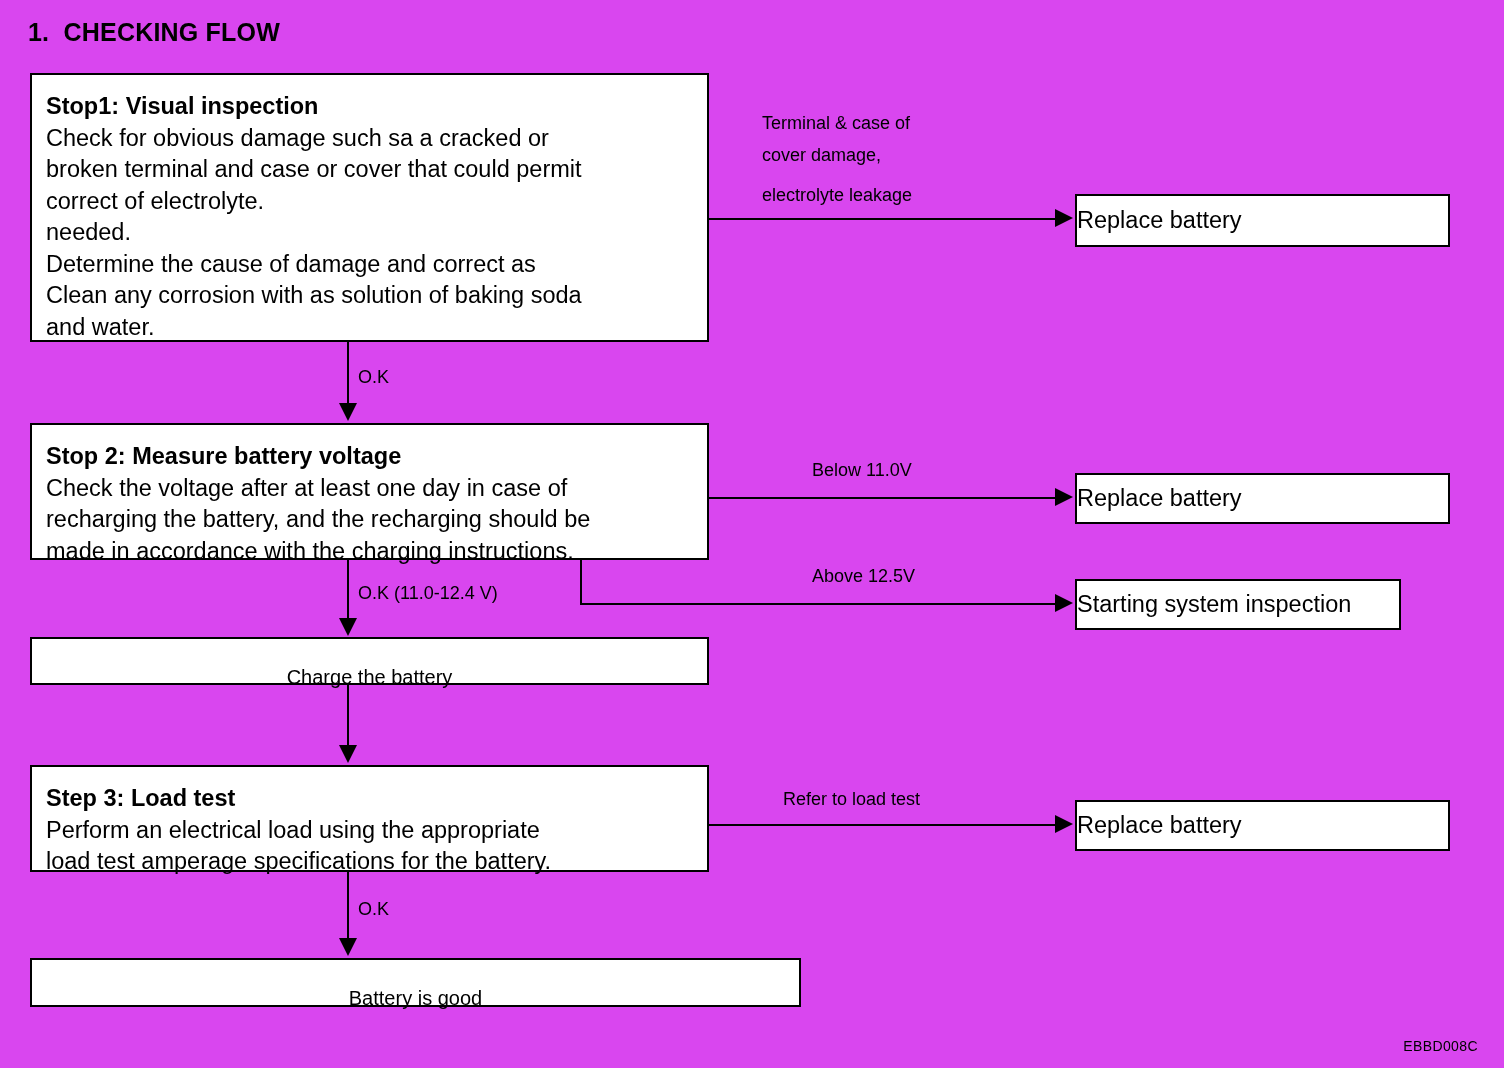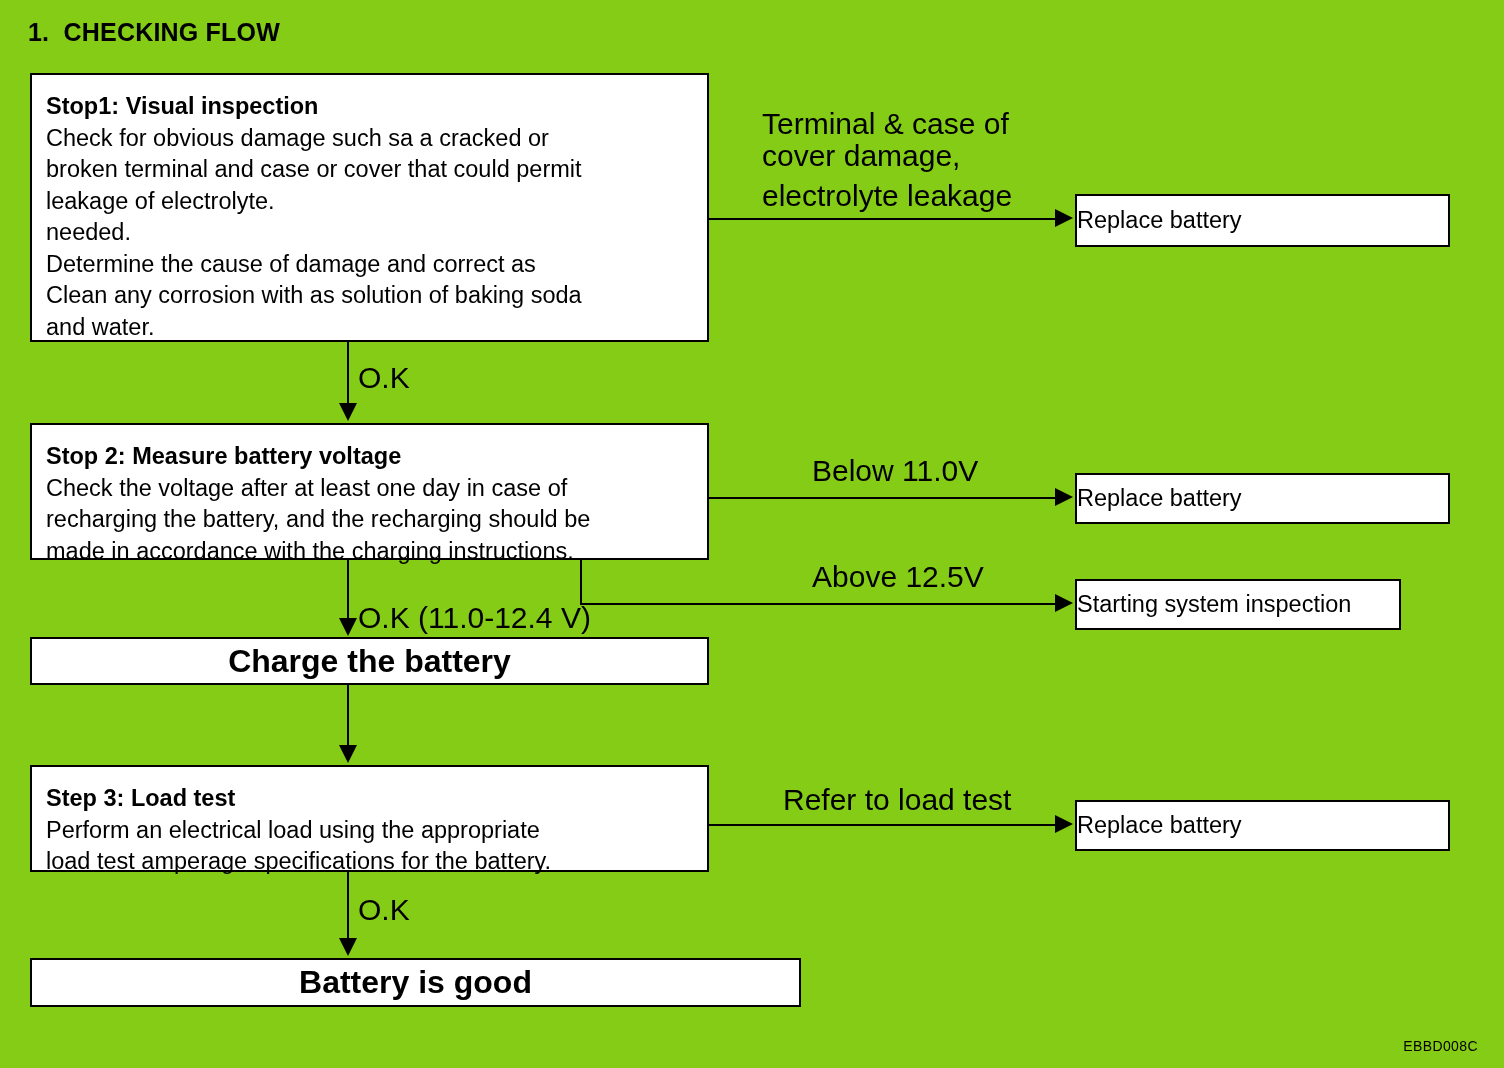--- a/index.html
+++ b/index.html
@@ -9,21 +9,21 @@
     background: #ffffff;
   }
   body {
     font-family: "Liberation Sans", sans-serif;
     color: #000000;
   }
   #page {
     position: relative;
     width: 1504px;
     height: 1068px;
-    background: #84cc16;
+    background: #d946ef;
     overflow: hidden;
   }
 
   
   .page-title {
     position: absolute;
     left: 28px;
     top: 18px;
     font-size: 25px;
     font-weight: bold;
@@ -47,23 +47,24 @@
     white-space: pre;
   }
   .box-line.bold {
     font-weight: bold;
   }
   .box-centered {
     display: flex;
     align-items: center;
     justify-content: center;
     height: 100%;
-    font-size: 32px;
-    font-weight: bold;
-    white-space: pre;
+    font-size: 20px;
+    font-weight: normal;
+    white-space: pre;
+    margin-top: 16px;
   }
   .box-single {
     display: flex;
     align-items: center;
     height: 100%;
     font-size: 23.5px;
     white-space: pre;
   }
 
   
@@ -90,21 +91,21 @@
     width: 0;
     height: 0;
     border-top: 9px solid transparent;
     border-bottom: 9px solid transparent;
     border-left: 18px solid #000000;
   }
 
   
   .edge-label {
     position: absolute;
-    font-size: 30px;
+    font-size: 18px;
     line-height: 31px;
     white-space: pre;
   }
 
   
   .doc-code {
     position: absolute;
     right: 26px;
     bottom: 14px;
     font-size: 14px;
@@ -117,21 +118,21 @@
 
 <div id="page">
 
   <div class="page-title">1.  CHECKING FLOW</div>
 
   <div class="box" style="left:30px; top:73px; width:679px; height:269px;">
     <div class="box-inner">
       <div class="box-line bold">Stop1: Visual inspection</div>
       <div class="box-line">Check for obvious damage such sa a cracked or</div>
       <div class="box-line">broken terminal and case or cover that could permit</div>
-      <div class="box-line">leakage of electrolyte.</div>
+      <div class="box-line">correct of electrolyte.</div>
       <div class="box-line">needed.</div>
       <div class="box-line">Determine the cause of damage and correct as</div>
       <div class="box-line">Clean any corrosion with as solution of baking soda</div>
       <div class="box-line">and water.</div>
     </div>
   </div>
 
   <div class="hline" style="left:709px; top:218px; width:348px;"></div>
   <div class="arrow-right" style="left:1055px; top:209px;"></div>
 
@@ -168,21 +169,21 @@
   <div class="hline" style="left:580px; top:603px; width:477px;"></div>
   <div class="arrow-right" style="left:1055px; top:594px;"></div>
   <div class="edge-label" style="left:812px; top:561px;">Above 12.5V</div>
 
   <div class="box" style="left:1075px; top:579px; width:326px; height:51px;">
     <div class="box-single">Starting system inspection</div>
   </div>
 
   <div class="vline" style="left:347px; top:560px; height:60px;"></div>
   <div class="arrow-down" style="left:339px; top:618px;"></div>
-  <div class="edge-label" style="left:358px; top:602px;">O.K (11.0-12.4 V)</div>
+  <div class="edge-label" style="left:358px; top:578px;">O.K (11.0-12.4 V)</div>
 
   <div class="box" style="left:30px; top:637px; width:679px; height:48px;">
     <div class="box-centered">Charge the battery</div>
   </div>
 
   <div class="vline" style="left:347px; top:685px; height:62px;"></div>
   <div class="arrow-down" style="left:339px; top:745px;"></div>
 
   <div class="box" style="left:30px; top:765px; width:679px; height:107px;">
     <div class="box-inner">

